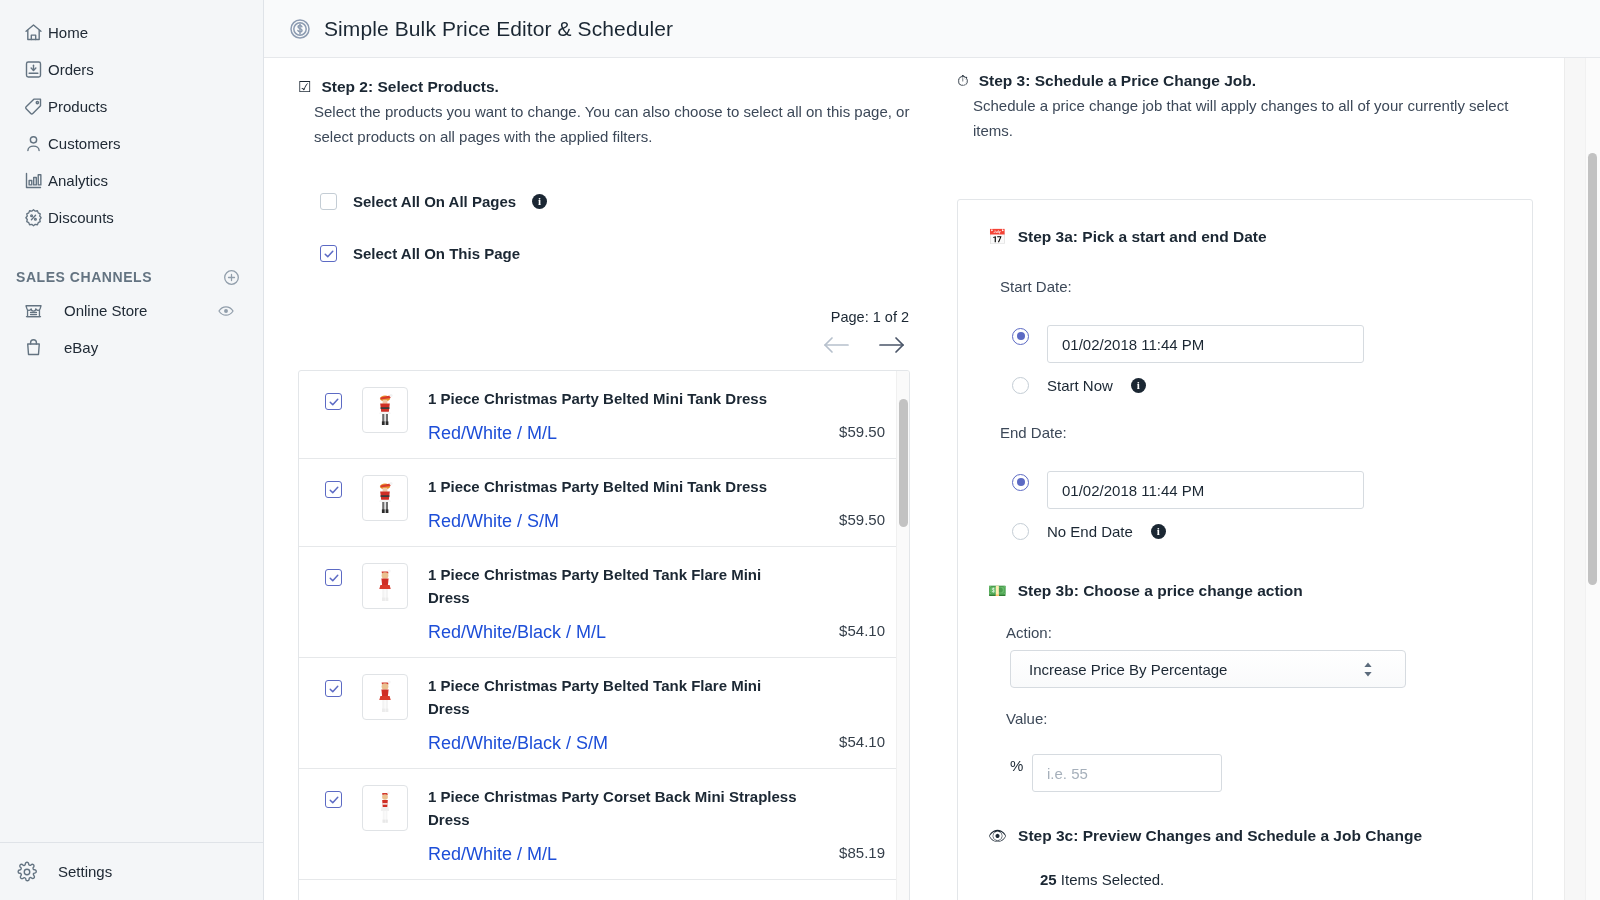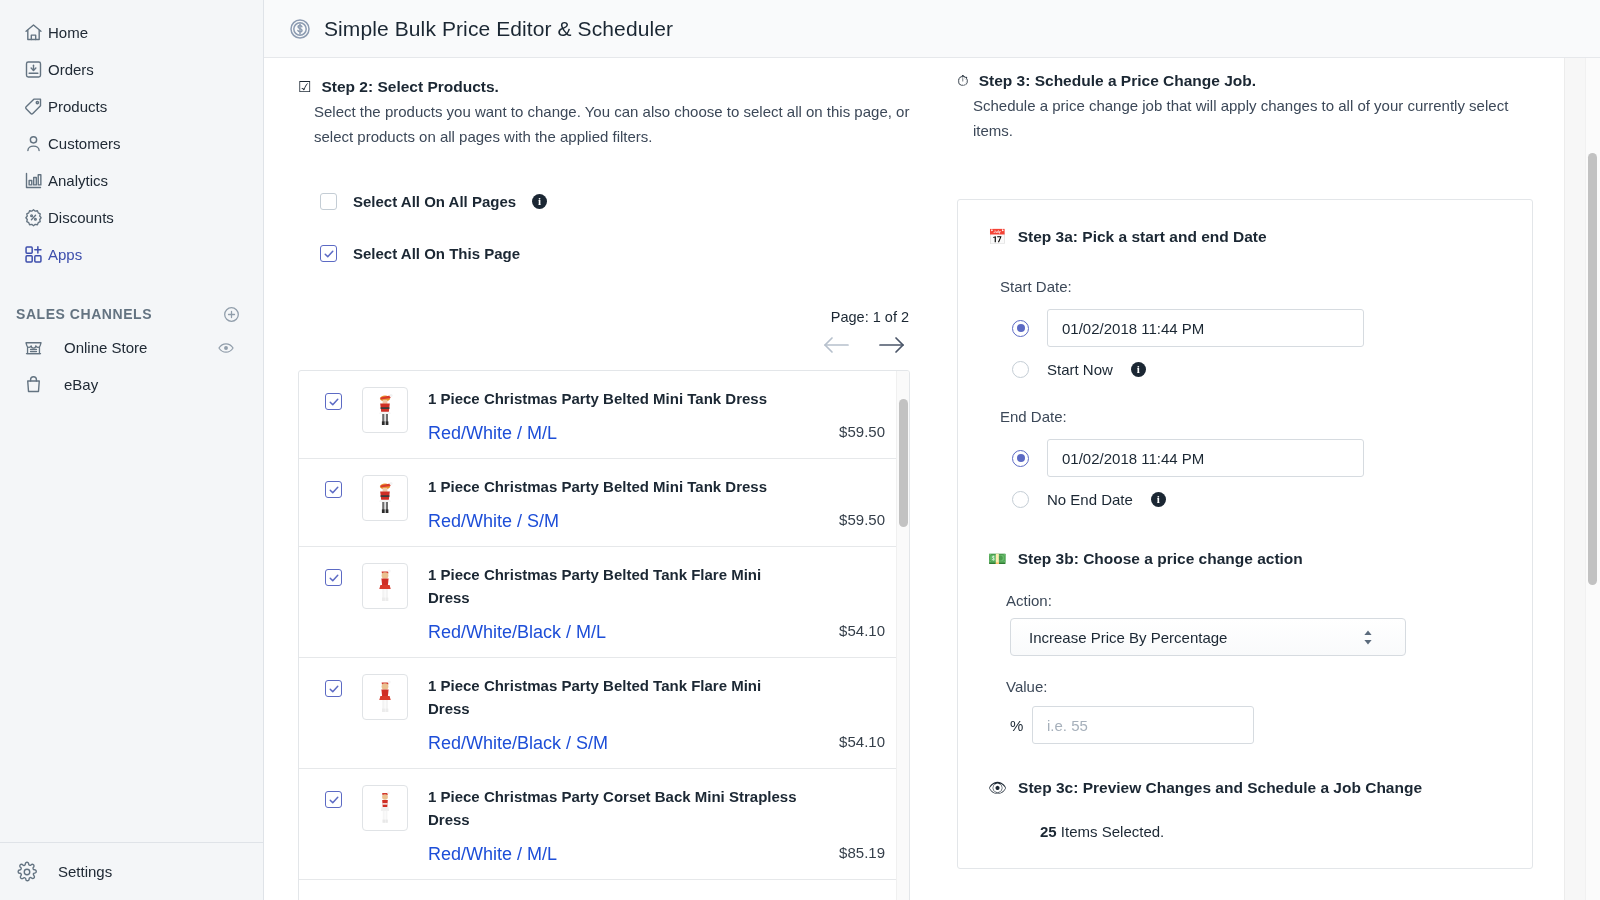--- a/index.html
+++ b/index.html
@@ -142,38 +142,38 @@
   .radio {
     width:17px; height:17px; border-radius:50%; flex:0 0 17px;
     border:1px solid #c4cdd5; background:#fff;
     display:flex; align-items:center; justify-content:center;
   }
   .radio.sel { border:1px solid #5c6ac4; }
   .radio.sel::after { content:""; width:8px; height:8px; border-radius:50%; background:#5c6ac4; }
   .text-input {
     height:38px; border:1px solid #d6dbe0; border-radius:3px;
     background:#fff; display:flex; align-items:center;
-    padding:0 14px; font-size:15px; color:#1b2733;
+    padding:0 14px; font-size:15px; color:#1b2733;margin-top:16px;
   }
   .date-input { width:317px; }
   .radio-text { font-size:15px; color:#1b2733; }
 
   .sub-head2 { display:flex; align-items:center; gap:11px; margin-top:40px; }
   .action-label { font-size:15px; color:#3c4858; margin:22px 0 0 18px; }
   .select {
     margin:9px 0 0 22px; width:396px; height:38px;
     border:1px solid #d6dbe0; border-radius:4px;
     background:linear-gradient(#ffffff,#f9fafb);
     display:flex; align-items:center; justify-content:space-between;
     padding:0 32px 0 18px; font-size:15px; color:#1b2733;
   }
   .select-caret { display:flex; flex-direction:column; gap:3px; color:#5b6b7c; }
   .value-row { display:flex; align-items:center; gap:12px; margin:11px 0 0 22px; }
   .pct { font-size:15px; color:#1b2733; width:10px; }
-  .value-input { width:222px; }
+  .value-input { width:190px; }
   .value-input .ph { color:#a6b0bb; }
   .sub-head3 { display:flex; align-items:center; gap:11px; margin-top:33px; }
   .items-sel { font-size:15px; color:#1b2733; margin:24px 0 0 52px; }
   .items-sel b { font-weight:bold; }
 
   
   .page-scrollbar {
     position:absolute; top:58px; right:0; width:15px; bottom:0;
     background:#fbfbfb; border-left:1px solid #f1f1f1;
   }
@@ -254,32 +254,20 @@
           <svg width="21" height="21" viewBox="0 0 24 24" fill="none" stroke="currentColor" stroke-width="1.5" stroke-linecap="round" stroke-linejoin="round">
               <path d="M12 3.2l2 1.6 2.5-.5.9 2.4 2.3 1.1-.6 2.5 1.6 2-1.6 2 .6 2.5-2.3 1.1-.9 2.4-2.5-.5-2 1.6-2-1.6-2.5.5-.9-2.4-2.3-1.1.6-2.5-1.6-2 1.6-2-.6-2.5 2.3-1.1.9-2.4 2.5.5z"></path>
               <path d="M9.6 14.6l4.8-5.2"></path>
               <circle cx="9.8" cy="9.9" r="1"></circle>
               <circle cx="14.2" cy="14.1" r="1"></circle>
             </svg>
         </span>
         <span class="nav-label">Discounts</span>
       </div>
 
-      <div class="nav-item active">
-        <span class="ico">
-          <svg width="21" height="21" viewBox="0 0 24 24" fill="none" stroke="currentColor" stroke-width="1.7" stroke-linecap="round" stroke-linejoin="round">
-              <rect x="3.5" y="3.5" width="7" height="7" rx="1"></rect>
-              <rect x="3.5" y="13.5" width="7" height="7" rx="1"></rect>
-              <rect x="13.5" y="13.5" width="7" height="7" rx="1"></rect>
-              <path d="M17 3.2v7"></path>
-              <path d="M13.5 6.7h7"></path>
-            </svg>
-        </span>
-        <span class="nav-label">Apps</span>
-      </div>
     </nav>
 
     <div class="section-head">
       <span class="section-title">SALES CHANNELS</span>
       <span class="section-action">
         <svg width="19" height="19" viewBox="0 0 24 24" fill="none" stroke="currentColor" stroke-width="1.6" stroke-linecap="round">
             <circle cx="12" cy="12" r="8.6"></circle>
             <path d="M12 8.2v7.6M8.2 12h7.6"></path>
           </svg>
       </span>

